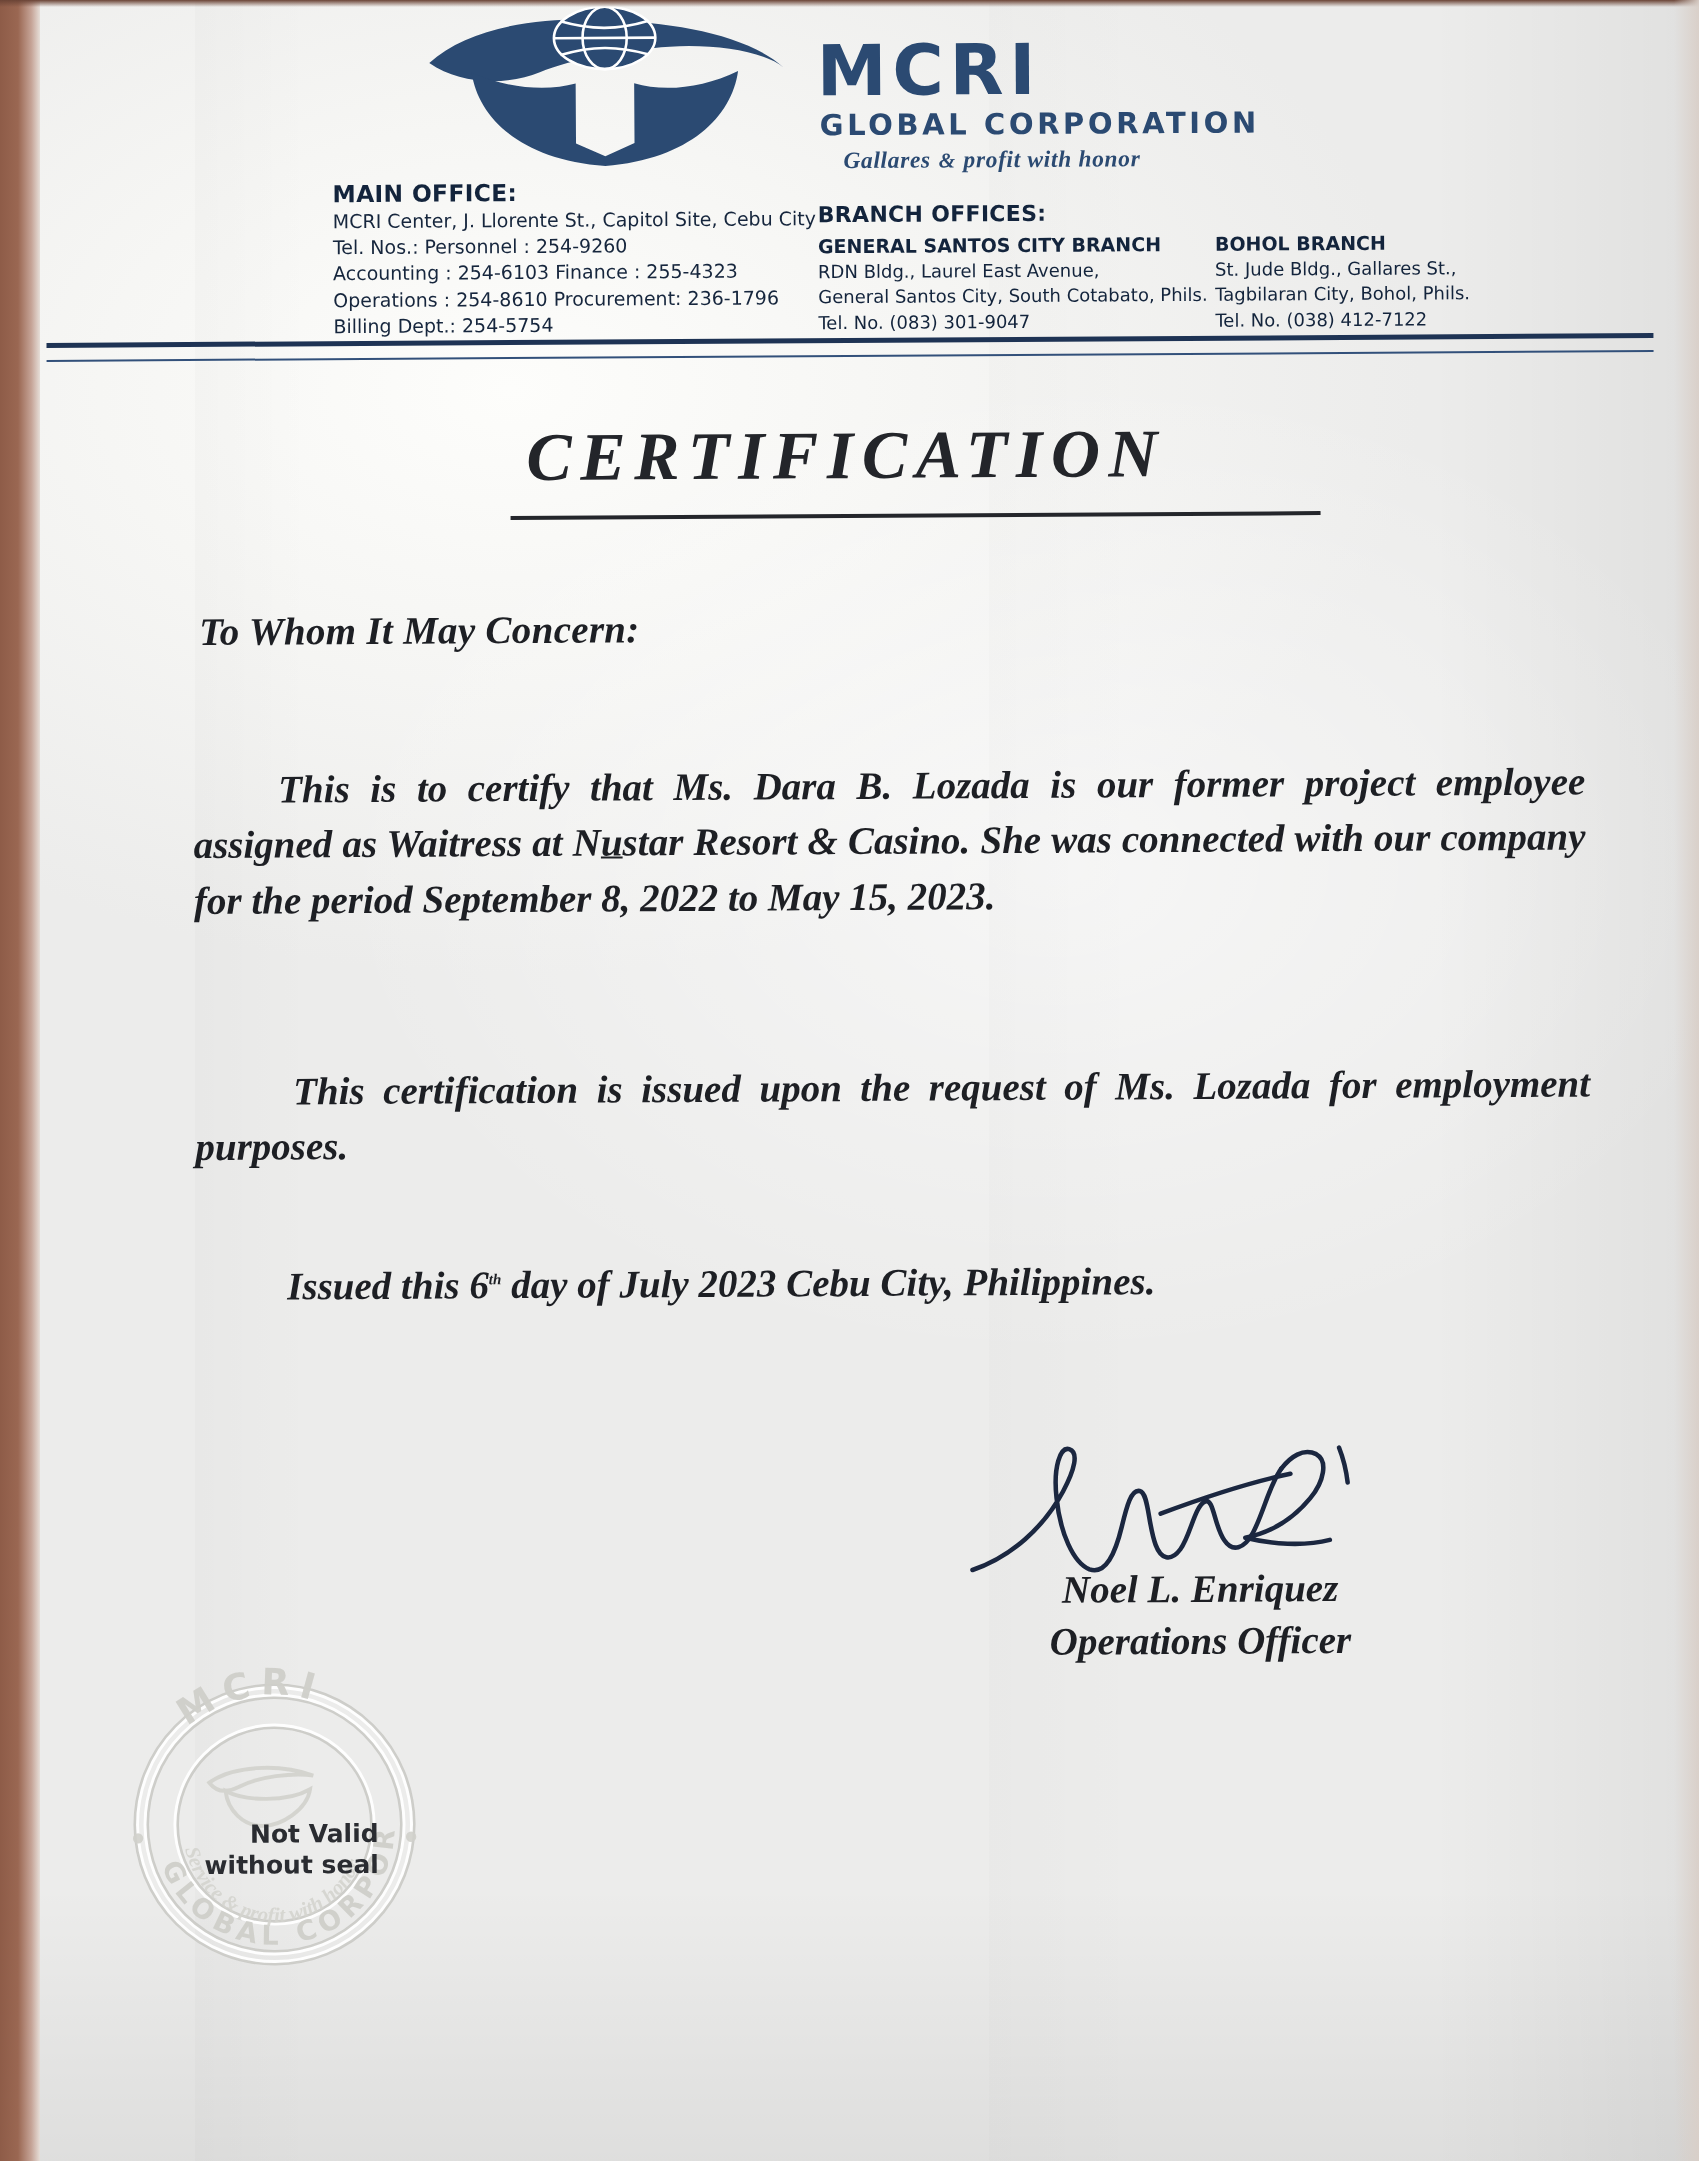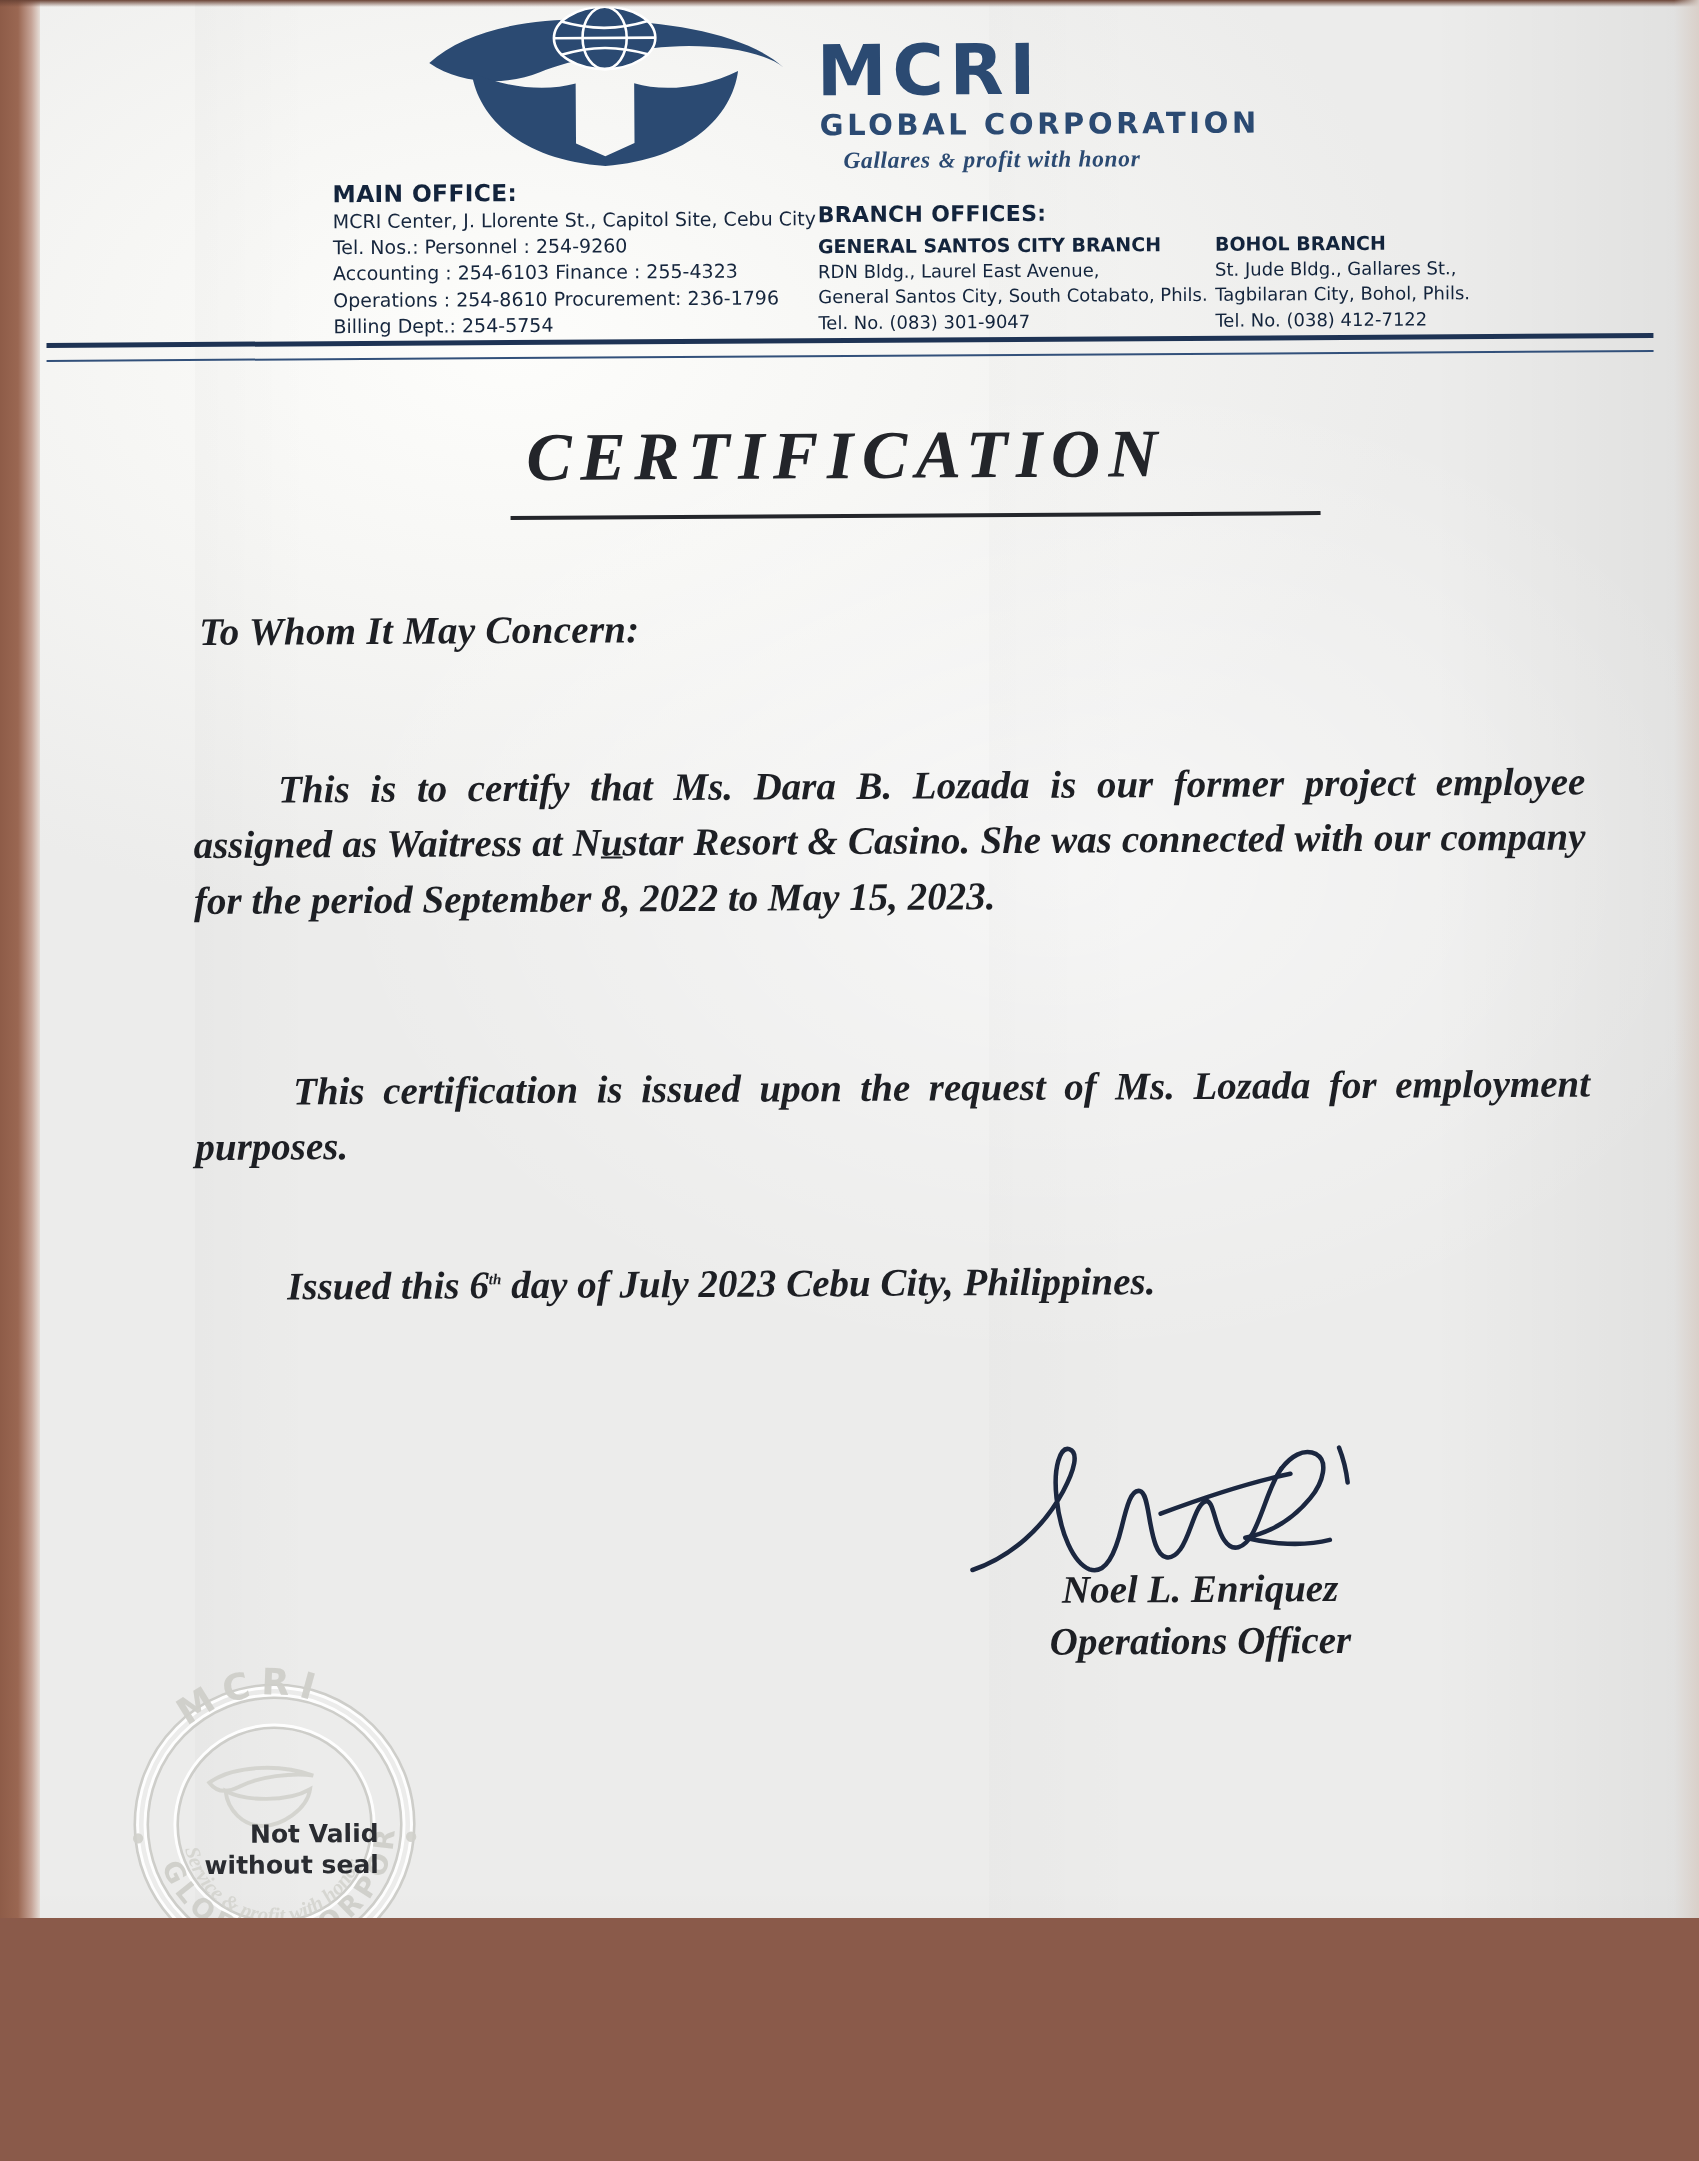--- a/index.html
+++ b/index.html
@@ -14,21 +14,21 @@
     overflow: hidden;
     position: relative;
   }
 
   
   #paper {
     position: absolute;
     left: 0;
     top: 0;
     width: 1700px;
-    height: 1918px;
+    height: 2161px;
     background:
       radial-gradient(ellipse 911px 585px at 30% 18%, #fdfdfb 0%, #f6f6f4 45%, #ececeb 100%),
       linear-gradient(180deg, #fbfbfa 0%, #f3f3f1 60%, #e9e9e7 100%);
     overflow: hidden;
   }
   
   .edge-left {
     position: absolute;
     left: 0; top: 0;
     width: 40px; height: 2161px;

